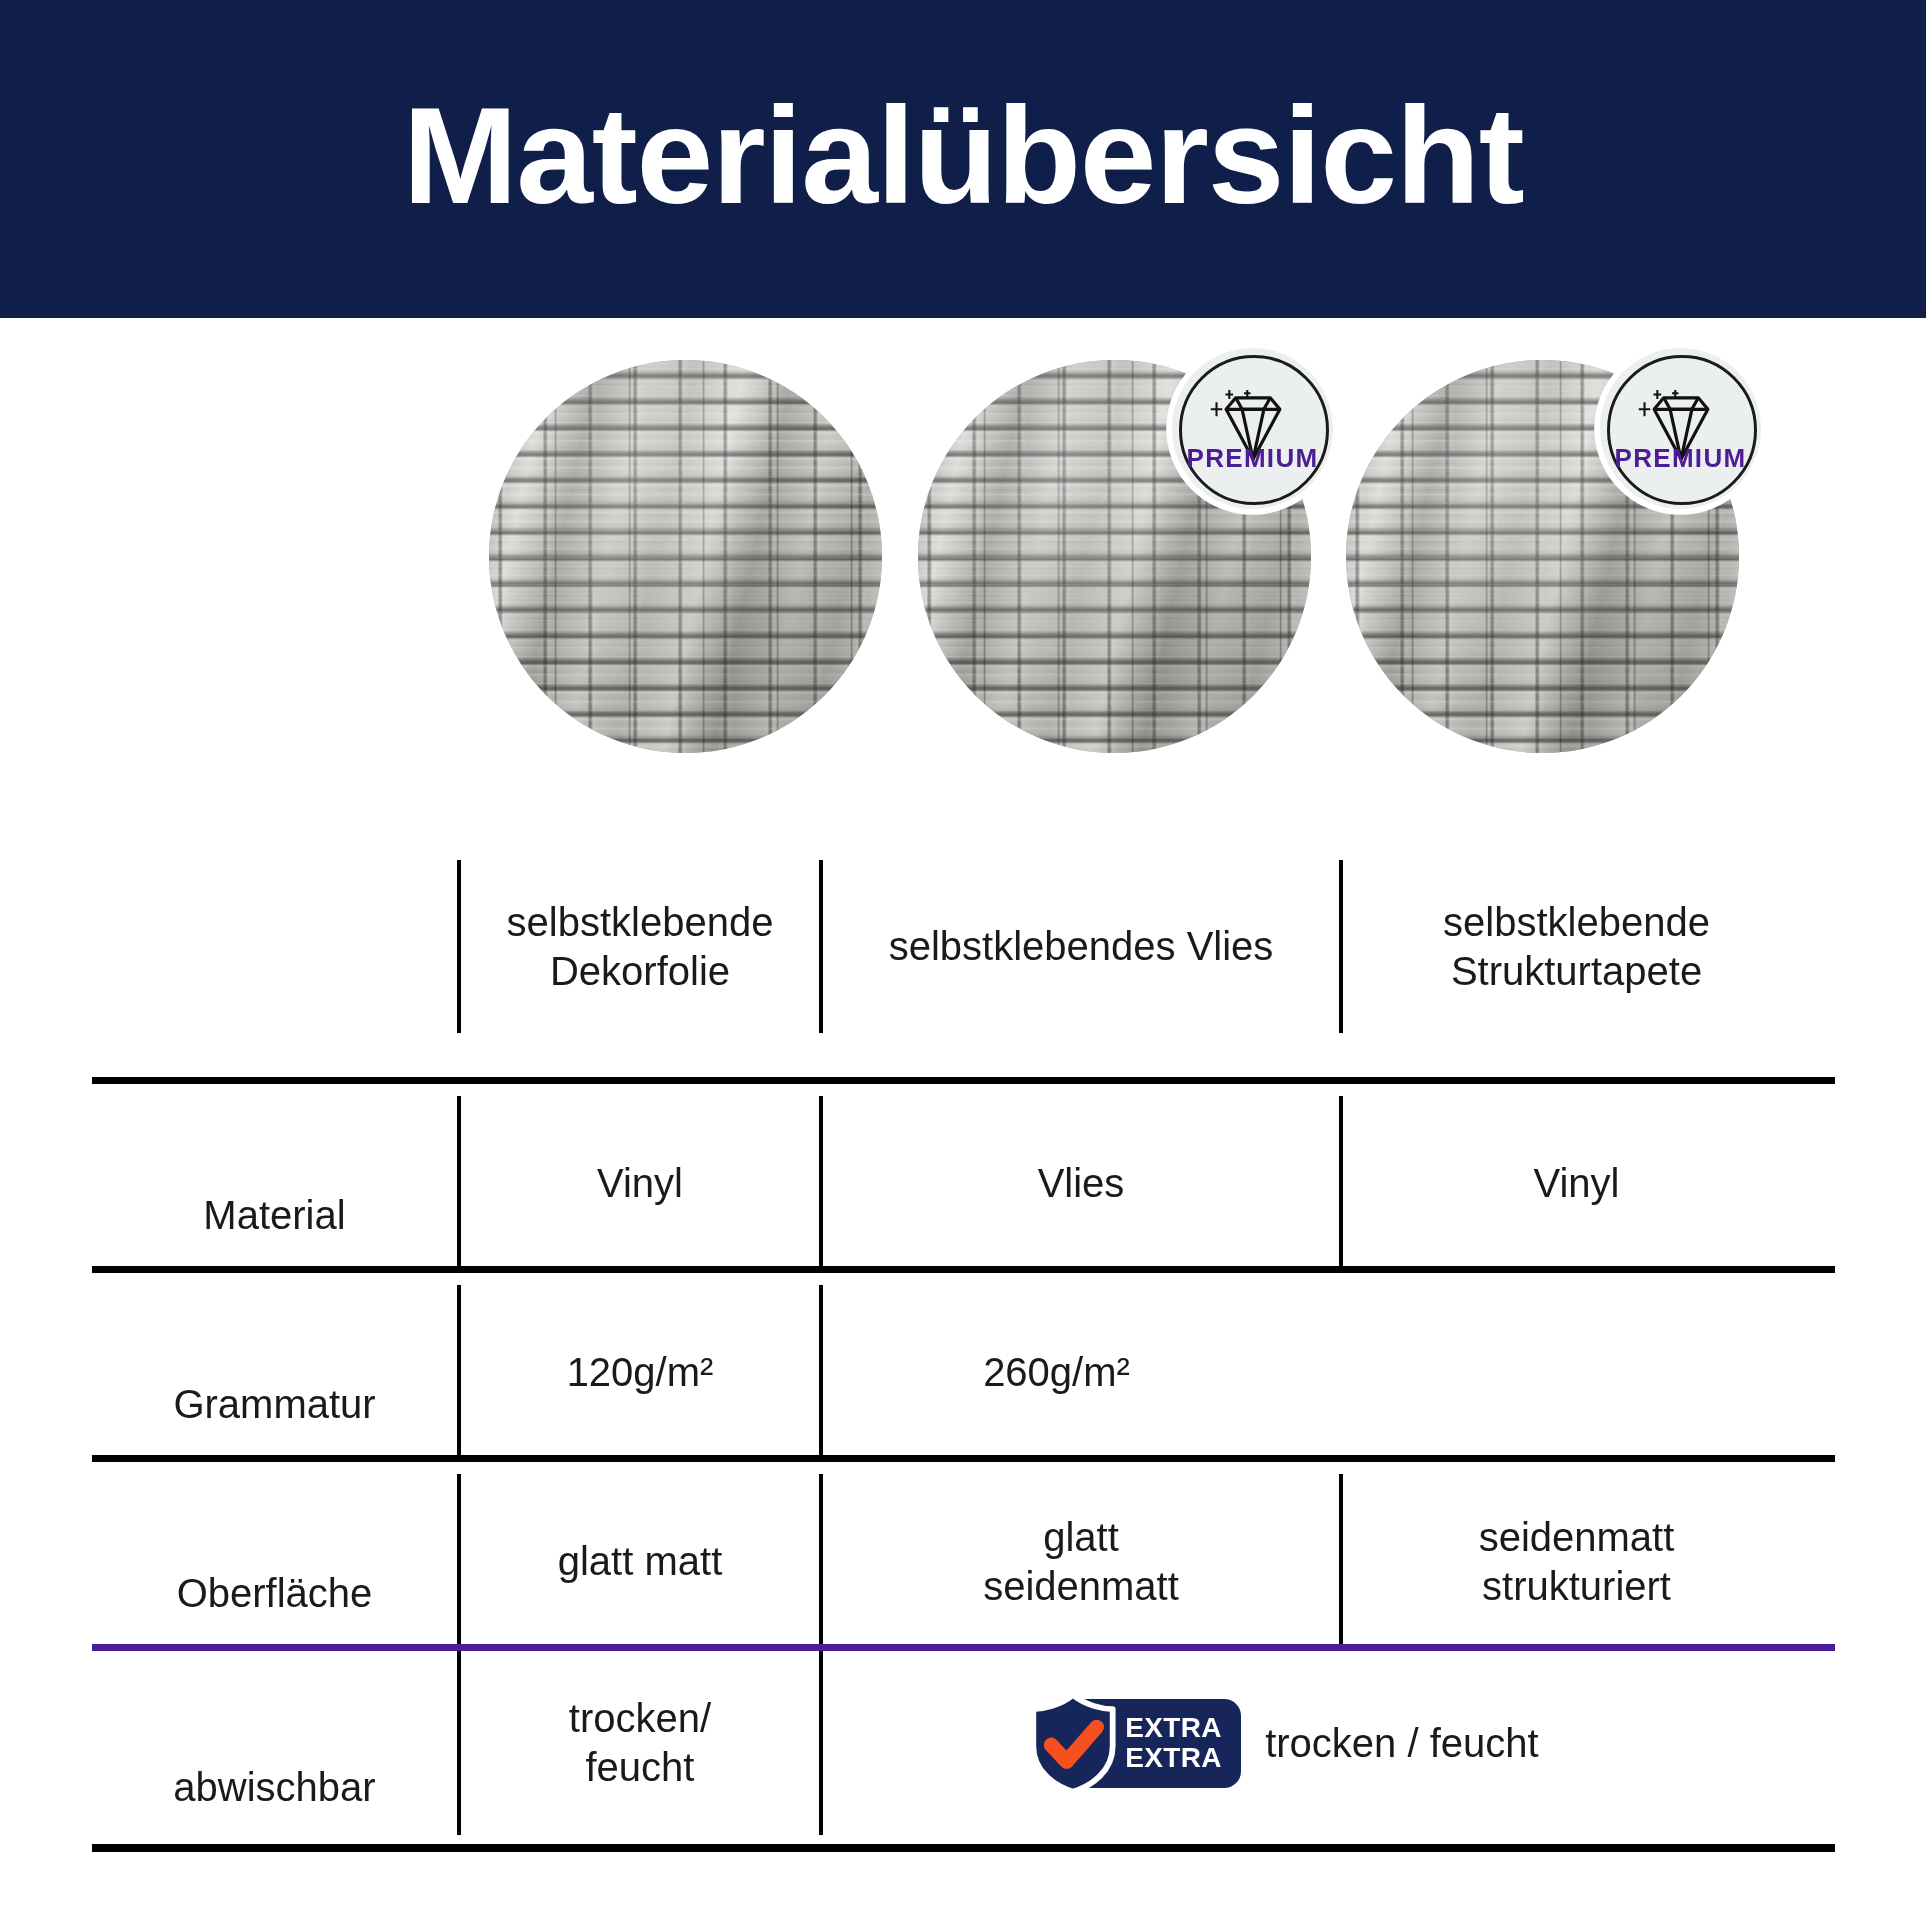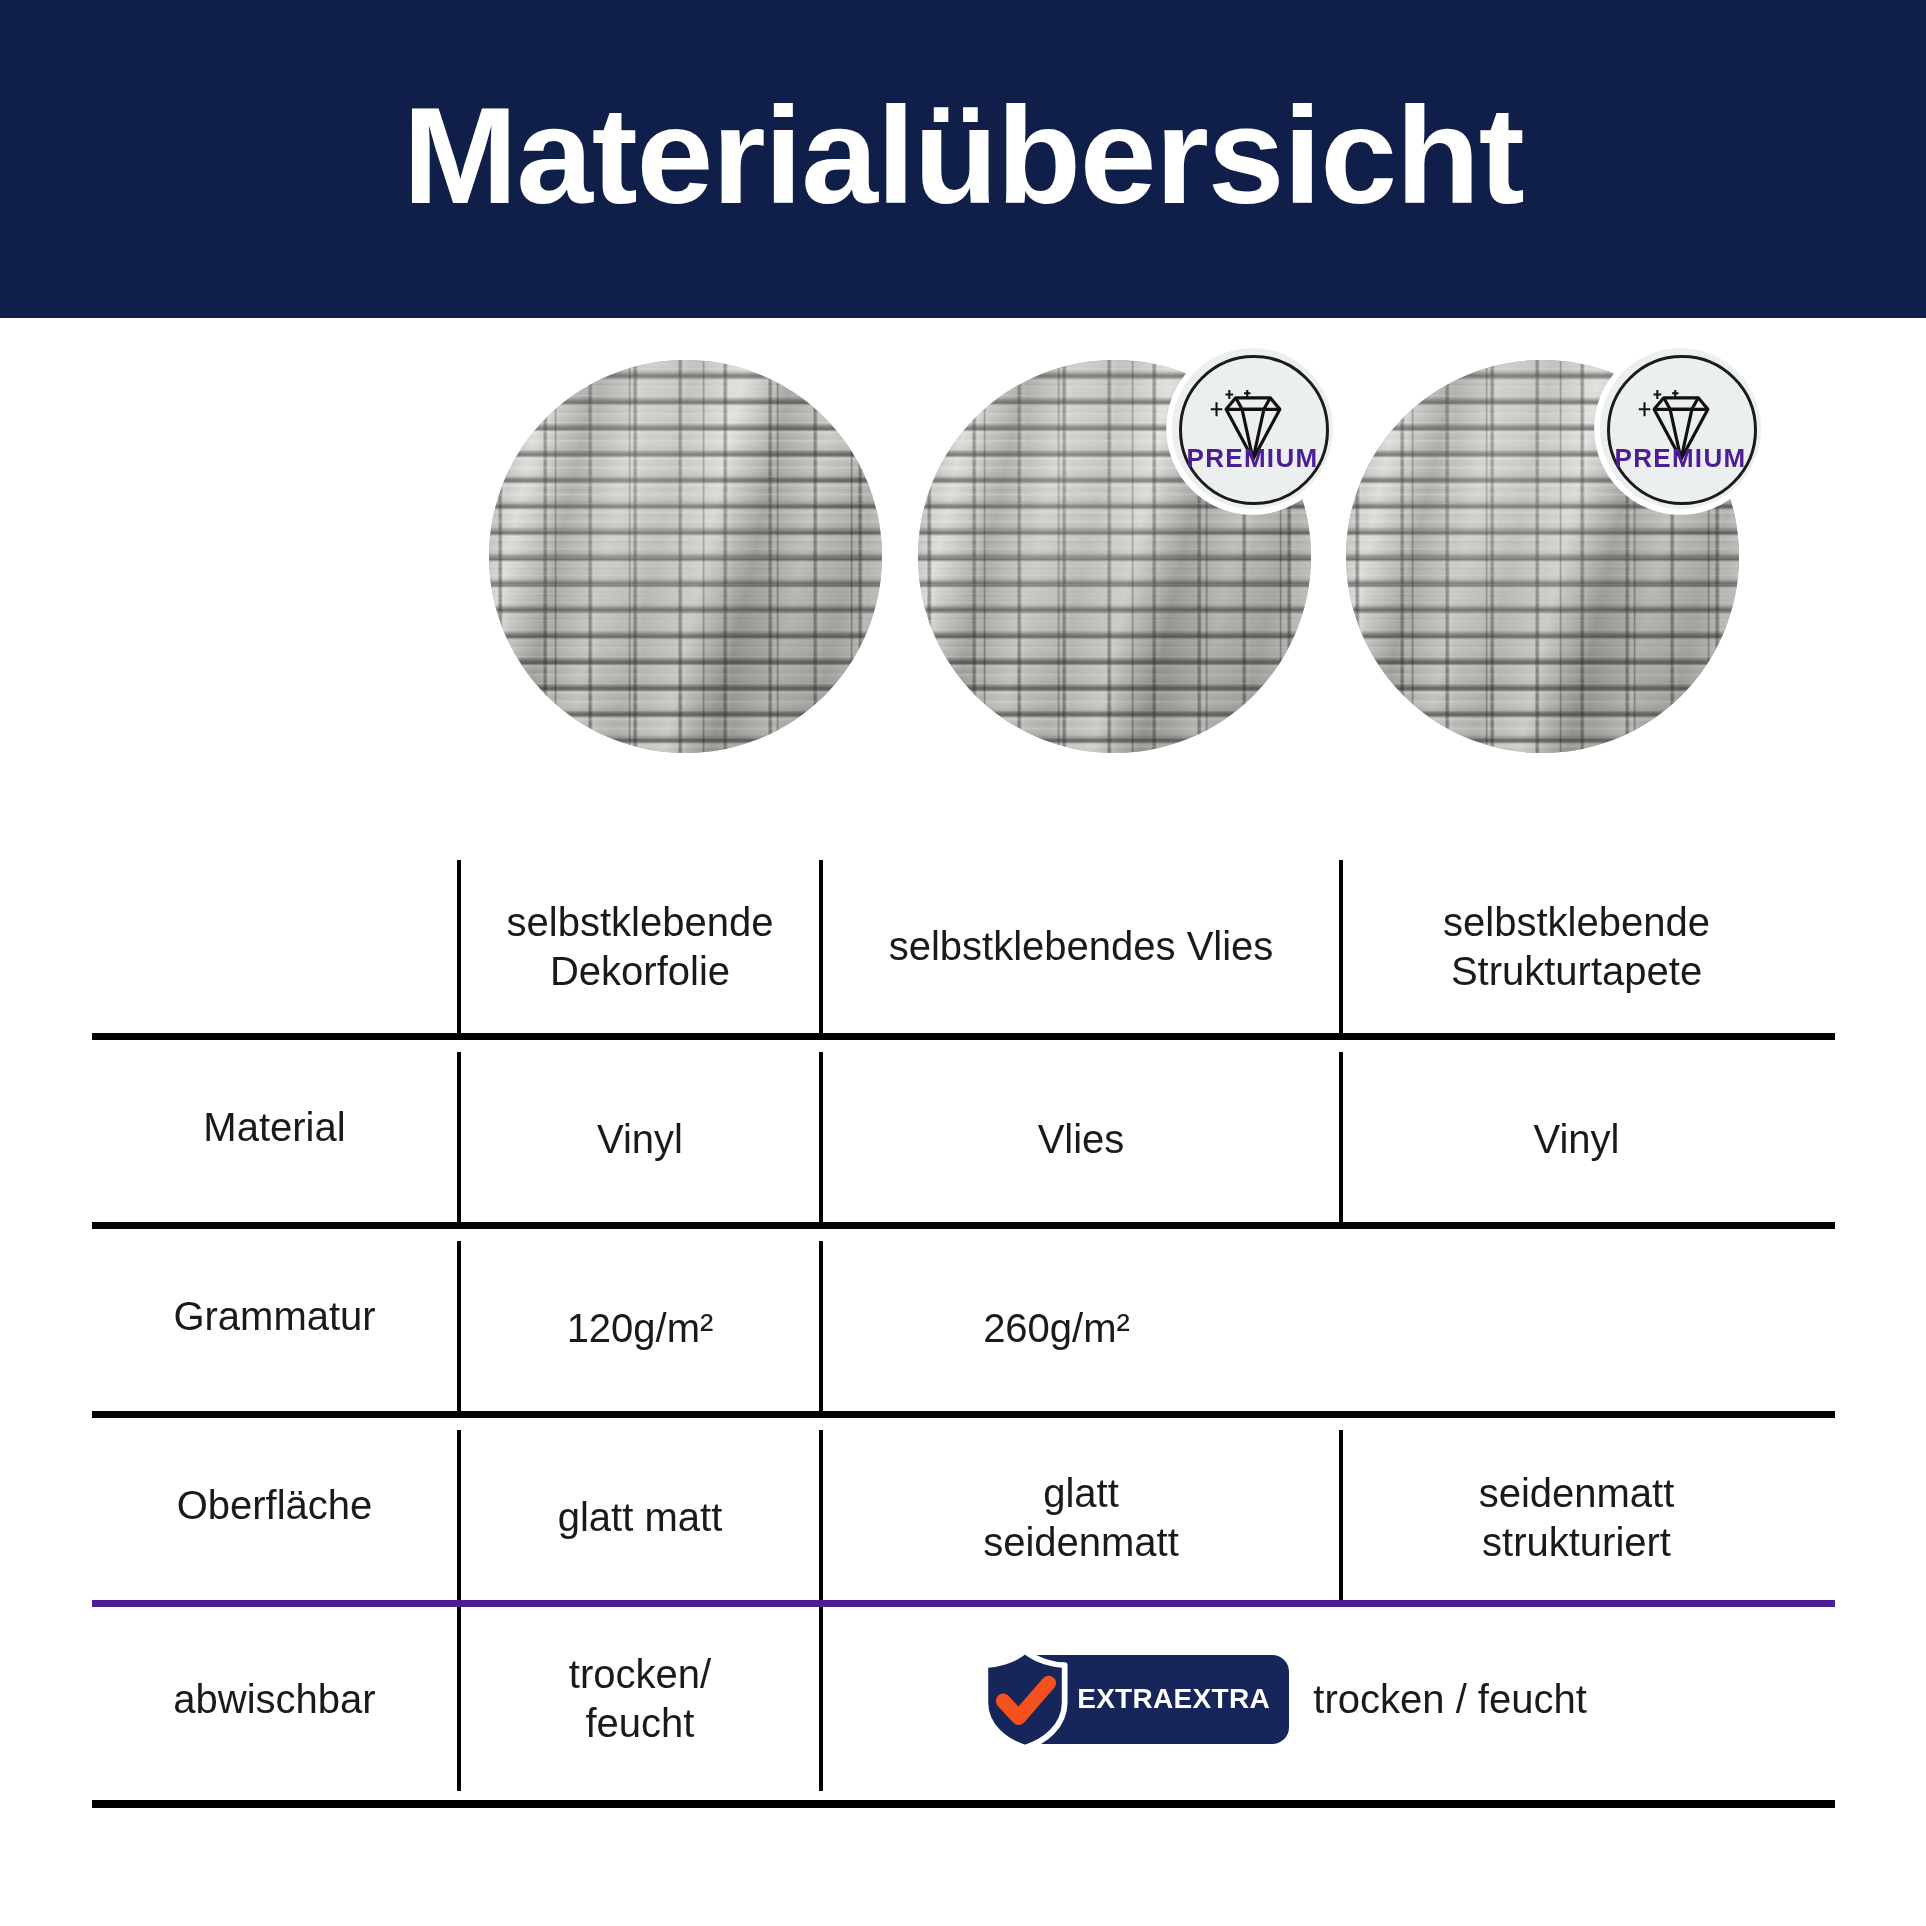--- a/index.html
+++ b/index.html
@@ -134,21 +134,21 @@
   .tcell{
     box-sizing:border-box;
     display:flex;align-items:center;justify-content:center;
     text-align:center;
     color:#1a1a1a;
     font-size:40px;
     line-height:1.22;
     padding:0 9px;
     font-family:"Liberation Sans", sans-serif;
   }
-  .c0{width:365px;}
+  .c0{width:365px;margin-top:44px;}
   .c1{width:362px;}
   .c2{width:520px;}
   .c3{width:471px;}
   .c23{width:946px;}
 
   .row-head .tcell{height:173px;align-items:center;}
   .row-head .c0{border:0;}
   .row-head .c1,.row-head .c2,.row-head .c3{border-left:4.5px solid #000;}
 
   .row-body{height:182px;border-top:7px solid #000;}
@@ -171,21 +171,21 @@
     height:89px;
     background:#16265a;
     border-radius:16.7px;
     padding:0 19px 0 76px;
     box-sizing:border-box;
   }
   .robust-shield{
     position:absolute;left:-24.4px;top:-7.7px;width:96px;height:104px;
   }
   .robust-text{
-    display:flex;justify-content:center;
+    display:flex;flex-direction:column;justify-content:center;
     color:#ffffff;
     font-weight:700;
     font-size:28px;
     line-height:1.07;
     letter-spacing:0.3px;
     font-family:"Liberation Sans", sans-serif;
     text-align:center;
   }
 </style>
 </head>

